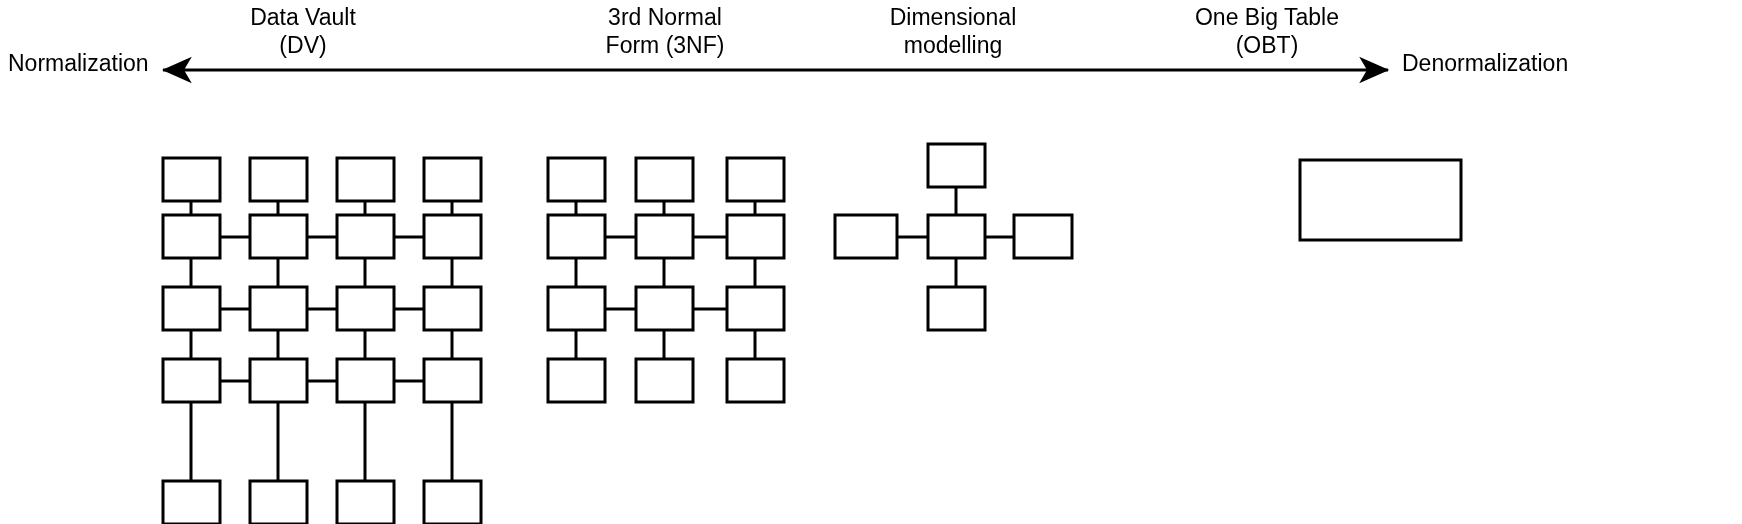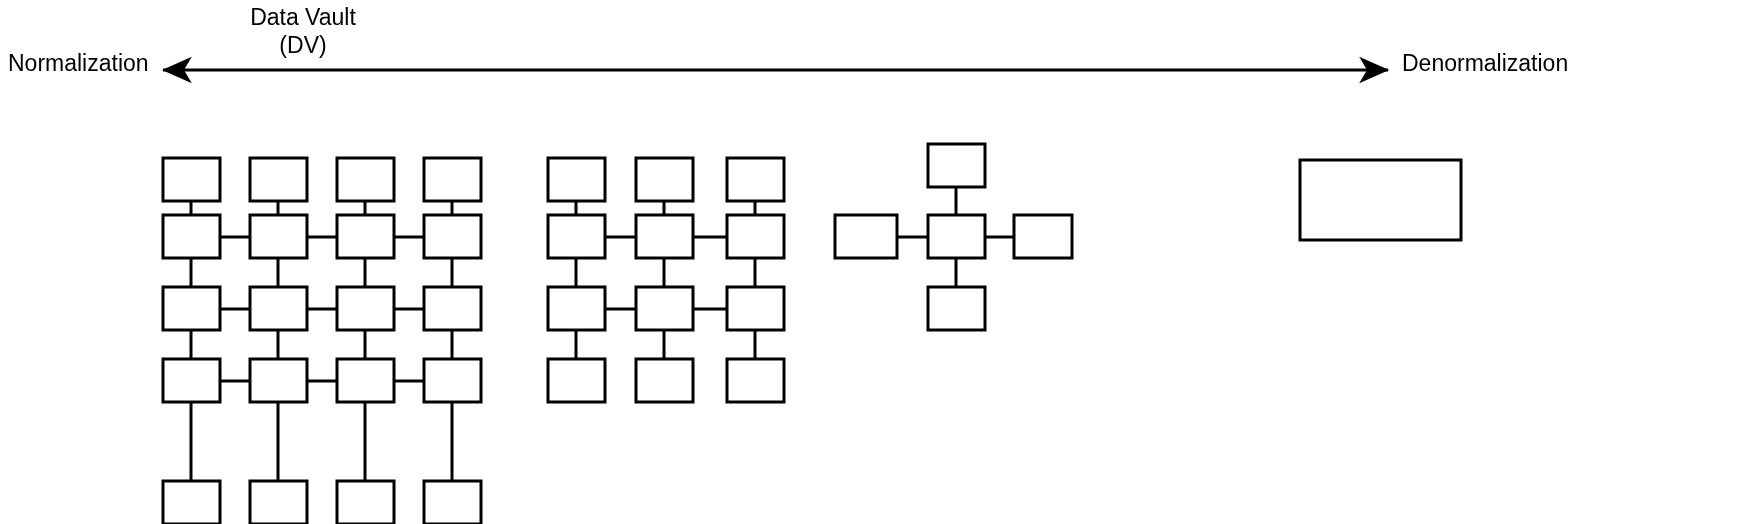--- a/index.html
+++ b/index.html
@@ -46,20 +46,26 @@
 
   .diagram-svg { position: absolute; left: 0; top: 0; }
 </style>
 </head>
 <body>
 
 <div id="canvas">
 
   <div class="col-title" id="title-dv">Data Vault
 (DV)</div>
+  <div class="col-title" id="title-3nf">3rd Normal
+Form (3NF)</div>
+  <div class="col-title" id="title-dim">Dimensional
+modelling</div>
+  <div class="col-title" id="title-obt">One Big Table
+(OBT)</div>
 
   <div class="axis-label" id="label-denormalization">Denormalization</div>
   <div class="axis-label" id="label-normalization">Normalization</div>
 
   <svg class="diagram-svg" id="diagram-svg" width="1742" height="524" viewBox="0 0 1742 524">
     <defs>
       <marker id="arrowEnd" markerWidth="11" markerHeight="11" refX="9.6" refY="5" orient="auto" markerUnits="strokeWidth">
         <path d="M0,0.6 L10,5 L0,9.4 L2.6,5 Z" fill="#000"></path>
       </marker>
       <marker id="arrowStart" markerWidth="11" markerHeight="11" refX="0.4" refY="5" orient="auto" markerUnits="strokeWidth">

